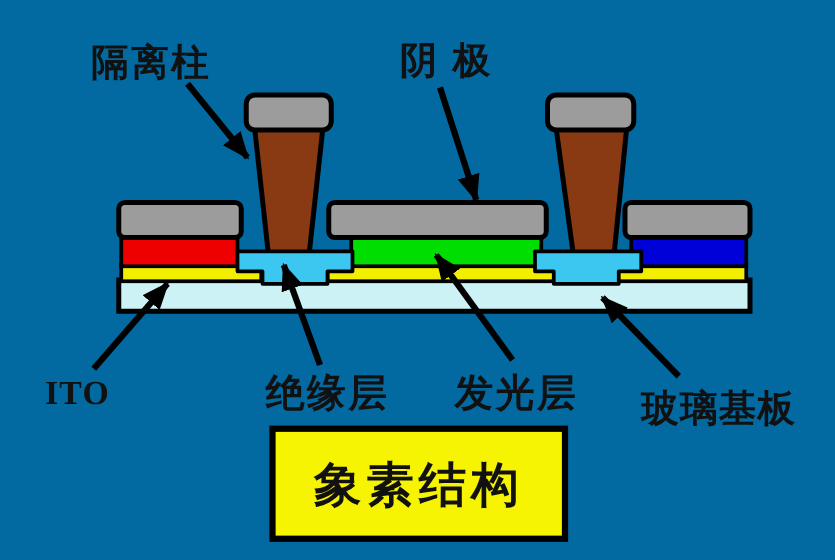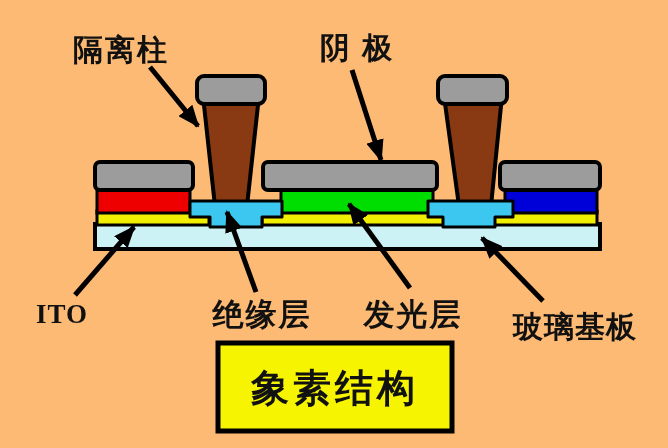--- a/index.html
+++ b/index.html
@@ -5,21 +5,21 @@
   html, body {
     margin: 0;
     padding: 0;
     background: #ffffff;
     font-family: "Liberation Sans", sans-serif;
   }
   .stage {
     position: relative;
     width: 668px;
     height: 448px;
-    background: #fdba74;
+    background: #0369a1;
     overflow: hidden;
   }
   svg { display: block; }
   .cn-label {
     font-family: "Liberation Sans", sans-serif;
     font-weight: bold;
     fill: #111111;
   }
   .serif-label {
     font-family: "Liberation Serif", serif;

